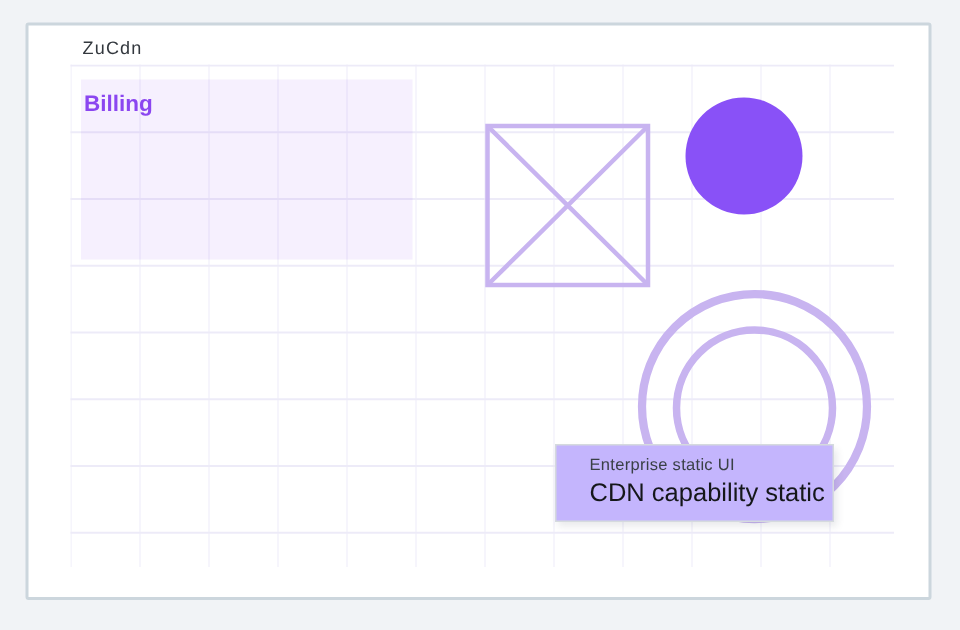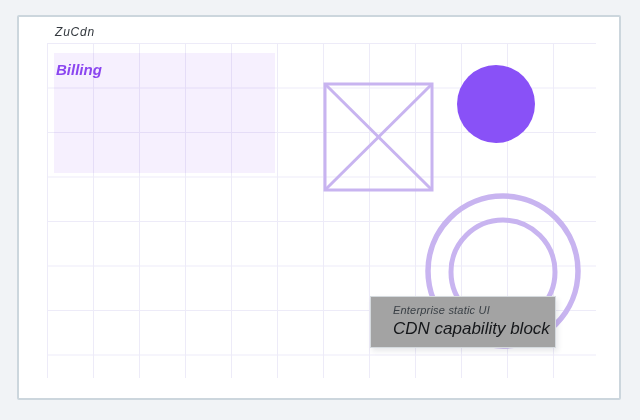--- a/index.html
+++ b/index.html
@@ -19,21 +19,20 @@
   .card {
     position: absolute;
     left: 17px;
     top: 15px;
     width: 604px;
     height: 385px;
     box-sizing: border-box;
     background: #ffffff;
     border: 2px solid #ccd6dd;
     border-radius: 2px;
-    font-style: italic;
   }
   .brand {
     position: absolute;
     left: 36px;
     top: 8px;
     font-size: 12px;
     font-weight: 500;
     letter-spacing: 0.8px;
     color: #33383e;
     z-index: 4;
@@ -95,21 +94,21 @@
     letter-spacing: 0.5px;
     color: #9aa0a8;
   }
   .tooltip {
     position: absolute;
     left: 351px;
     top: 279px;
     width: 186px;
     height: 52px;
     box-sizing: border-box;
-    background: #a3a3a3;
+    background: #c4b5fd;
     border: 1px solid #d5dade;
     box-shadow: 2px 3px 5px rgba(30, 40, 60, 0.10);
     padding: 7px 0 16px 22px;
     z-index: 5;
     white-space: nowrap;
   }
   .tooltip-eyebrow {
     font-size: 11px;
     color: #3a4046;
     letter-spacing: 0.2px;
@@ -143,17 +142,17 @@
       <circle cx="477" cy="87" r="39" fill="#8951f7"></circle>
       <g fill="none" stroke="#c8b4f0">
         <circle cx="484" cy="254" r="75" stroke-width="5.5"></circle>
         <circle cx="484" cy="255" r="52" stroke-width="5"></circle>
       </g>
     </svg>
 
 
     <div class="tooltip">
       <div class="tooltip-eyebrow">Enterprise static UI</div>
-      <div class="tooltip-title">CDN capability block</div>
+      <div class="tooltip-title">CDN capability static</div>
     </div>
 
   </div>
 </div>
 
 </body></html>

